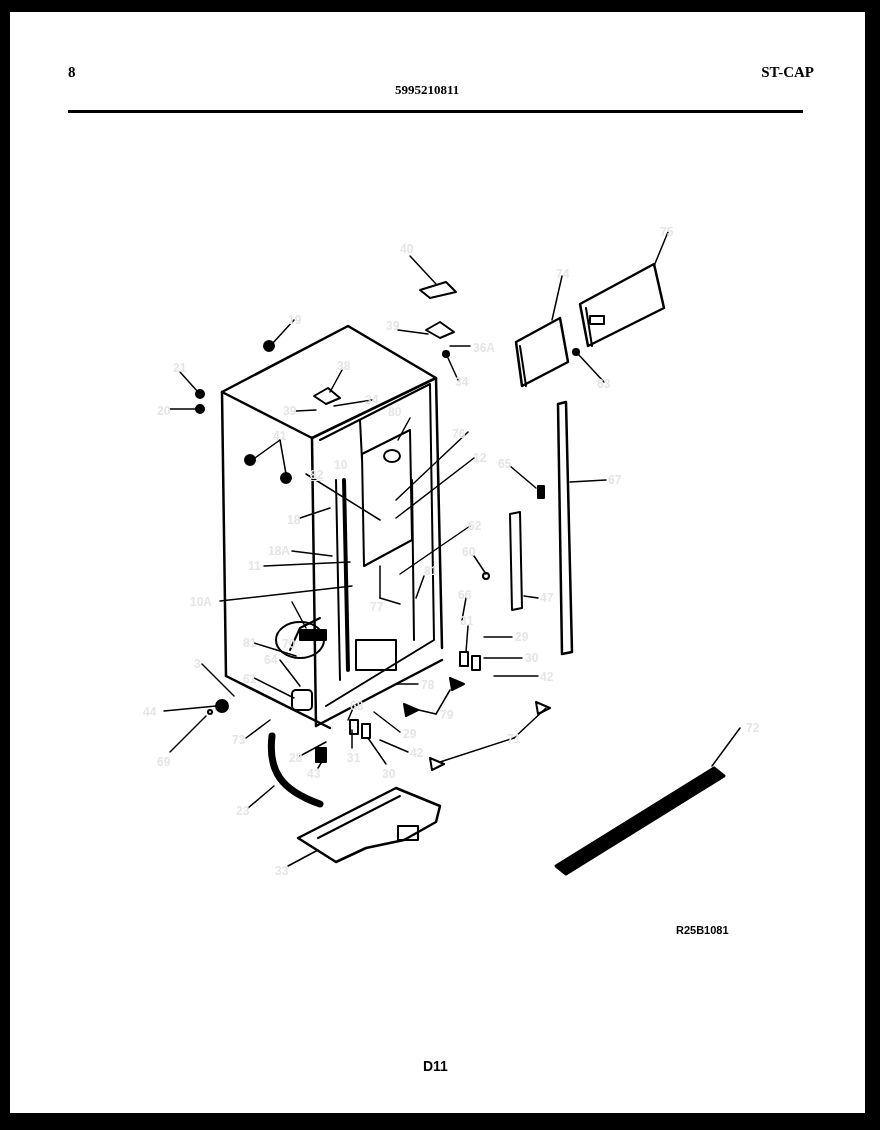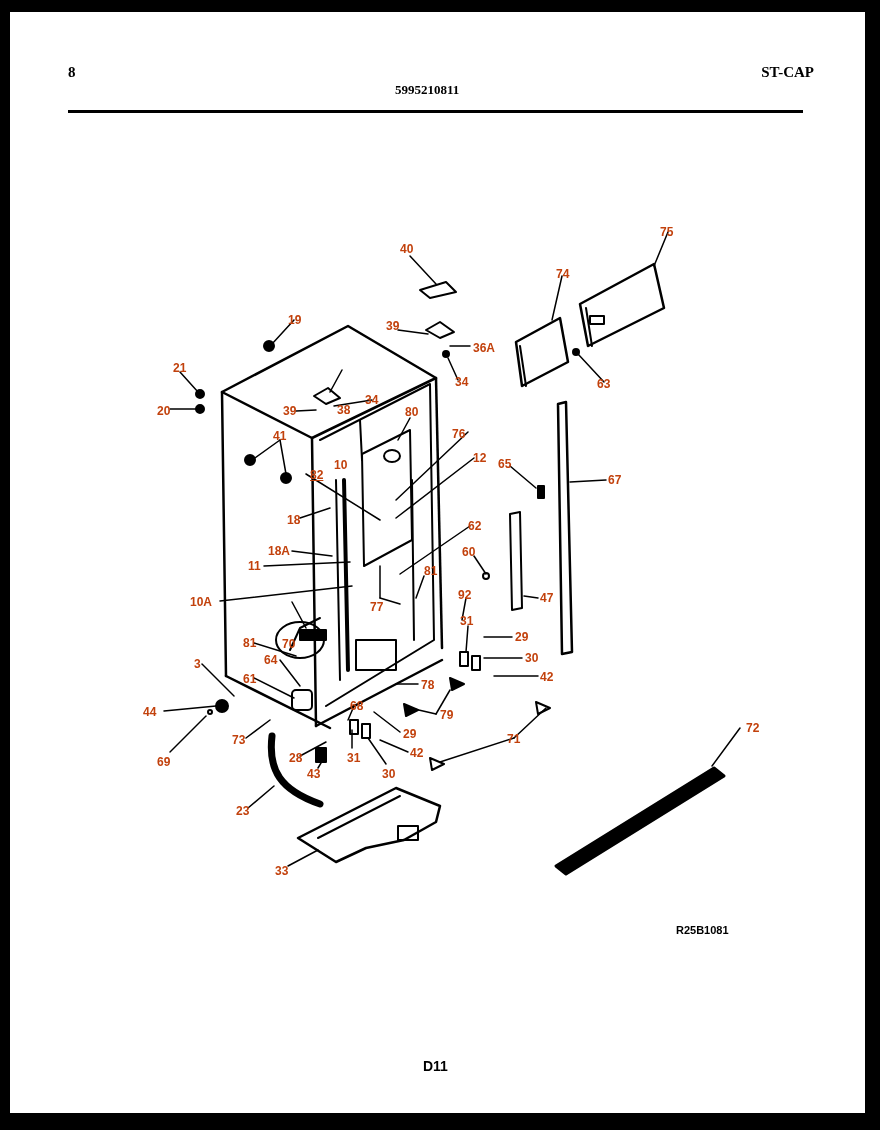--- a/index.html
+++ b/index.html
@@ -4,21 +4,21 @@
 <style>
   html,body{margin:0;padding:0;background:#000;}
   body{width:880px;height:1130px;position:relative;overflow:hidden;font-family:"Liberation Sans",sans-serif;}
   #page{position:absolute;left:10px;top:12px;width:855px;height:1101px;background:#fff;}
   .hdr{position:absolute;color:#000;font-family:"Liberation Serif",serif;font-weight:bold;}
   #page-num{left:68px;top:64px;font-size:15px;}
   #doc-num{left:395px;top:82px;font-size:13px;}
   #model{right:66px;top:64px;font-size:15px;}
   #rule{position:absolute;left:68px;top:110px;width:735px;height:3px;background:#000;}
   svg#diagram{position:absolute;left:0;top:0;}
-  .lbl{position:absolute;font-family:"Liberation Sans",sans-serif;font-weight:bold;font-size:12px;color:#c2410c;line-height:12px;white-space:nowrap;}
+  .lbl{position:absolute;font-family:"Liberation Sans",sans-serif;font-weight:bold;font-size:12px;color:#e5e5e5;line-height:12px;white-space:nowrap;}
   #drawing-code{position:absolute;left:676px;top:924px;font-weight:bold;font-size:11px;}
   #page-code{position:absolute;left:423px;top:1058px;font-weight:bold;font-size:14px;}
 </style>
 </head>
 <body>
 
 <div id="page"></div>
 
 <div class="hdr" id="page-num">8</div>
 <div class="hdr" id="doc-num">5995210811</div>
@@ -167,43 +167,43 @@
 <div id="labels">
     <div class="lbl" style="left: 400px; top: 243px;">40</div>
     <div class="lbl" style="left: 660px; top: 226px;">75</div>
     <div class="lbl" style="left: 556px; top: 268px;">74</div>
     <div class="lbl" style="left: 288px; top: 314px;">19</div>
     <div class="lbl" style="left: 386px; top: 320px;">39</div>
     <div class="lbl" style="left: 473px; top: 342px;">36A</div>
     <div class="lbl" style="left: 455px; top: 376px;">34</div>
     <div class="lbl" style="left: 597px; top: 378px;">63</div>
     <div class="lbl" style="left: 173px; top: 362px;">21</div>
-    <div class="lbl" style="left: 337px; top: 360px; margin-top: 44px;">38</div>
+    <div class="lbl" style="left: 337px; top: 360px;">38</div>
     <div class="lbl" style="left: 157px; top: 405px;">20</div>
     <div class="lbl" style="left: 365px; top: 394px;">34</div>
     <div class="lbl" style="left: 283px; top: 405px;">39</div>
-    <div class="lbl" style="left: 405px; top: 406px;">80</div>
+    <div class="lbl" style="left: 388px; top: 406px;">80</div>
     <div class="lbl" style="left: 273px; top: 430px;">41</div>
     <div class="lbl" style="left: 452px; top: 428px;">76</div>
     <div class="lbl" style="left: 334px; top: 459px;">10</div>
     <div class="lbl" style="left: 473px; top: 452px;">12</div>
     <div class="lbl" style="left: 310px; top: 469px; text-decoration: underline;">82</div>
     <div class="lbl" style="left: 498px; top: 458px;">65</div>
     <div class="lbl" style="left: 608px; top: 474px;">67</div>
     <div class="lbl" style="left: 287px; top: 514px;">18</div>
     <div class="lbl" style="left: 468px; top: 520px;">62</div>
     <div class="lbl" style="left: 268px; top: 545px;">18A</div>
     <div class="lbl" style="left: 462px; top: 546px;">60</div>
     <div class="lbl" style="left: 248px; top: 560px;">11</div>
     <div class="lbl" style="left: 424px; top: 565px;">81</div>
     <div class="lbl" style="left: 190px; top: 596px;">10A</div>
     <div class="lbl" style="left: 282px; top: 592px; margin-top: 46px;">70</div>
     <div class="lbl" style="left: 370px; top: 601px;">77</div>
     <div class="lbl" style="left: 540px; top: 592px;">47</div>
-    <div class="lbl" style="left: 458px; top: 589px;">92</div>
+    <div class="lbl" style="left: 458px; top: 589px;">66</div>
     <div class="lbl" style="left: 460px; top: 615px;">31</div>
     <div class="lbl" style="left: 515px; top: 631px;">29</div>
     <div class="lbl" style="left: 243px; top: 637px;">81</div>
     <div class="lbl" style="left: 264px; top: 654px;">64</div>
     <div class="lbl" style="left: 525px; top: 652px;">30</div>
     <div class="lbl" style="left: 194px; top: 658px;">3</div>
     <div class="lbl" style="left: 540px; top: 671px;">42</div>
     <div class="lbl" style="left: 243px; top: 673px;">61</div>
     <div class="lbl" style="left: 421px; top: 679px;">78</div>
     <div class="lbl" style="left: 350px; top: 700px;">68</div>

